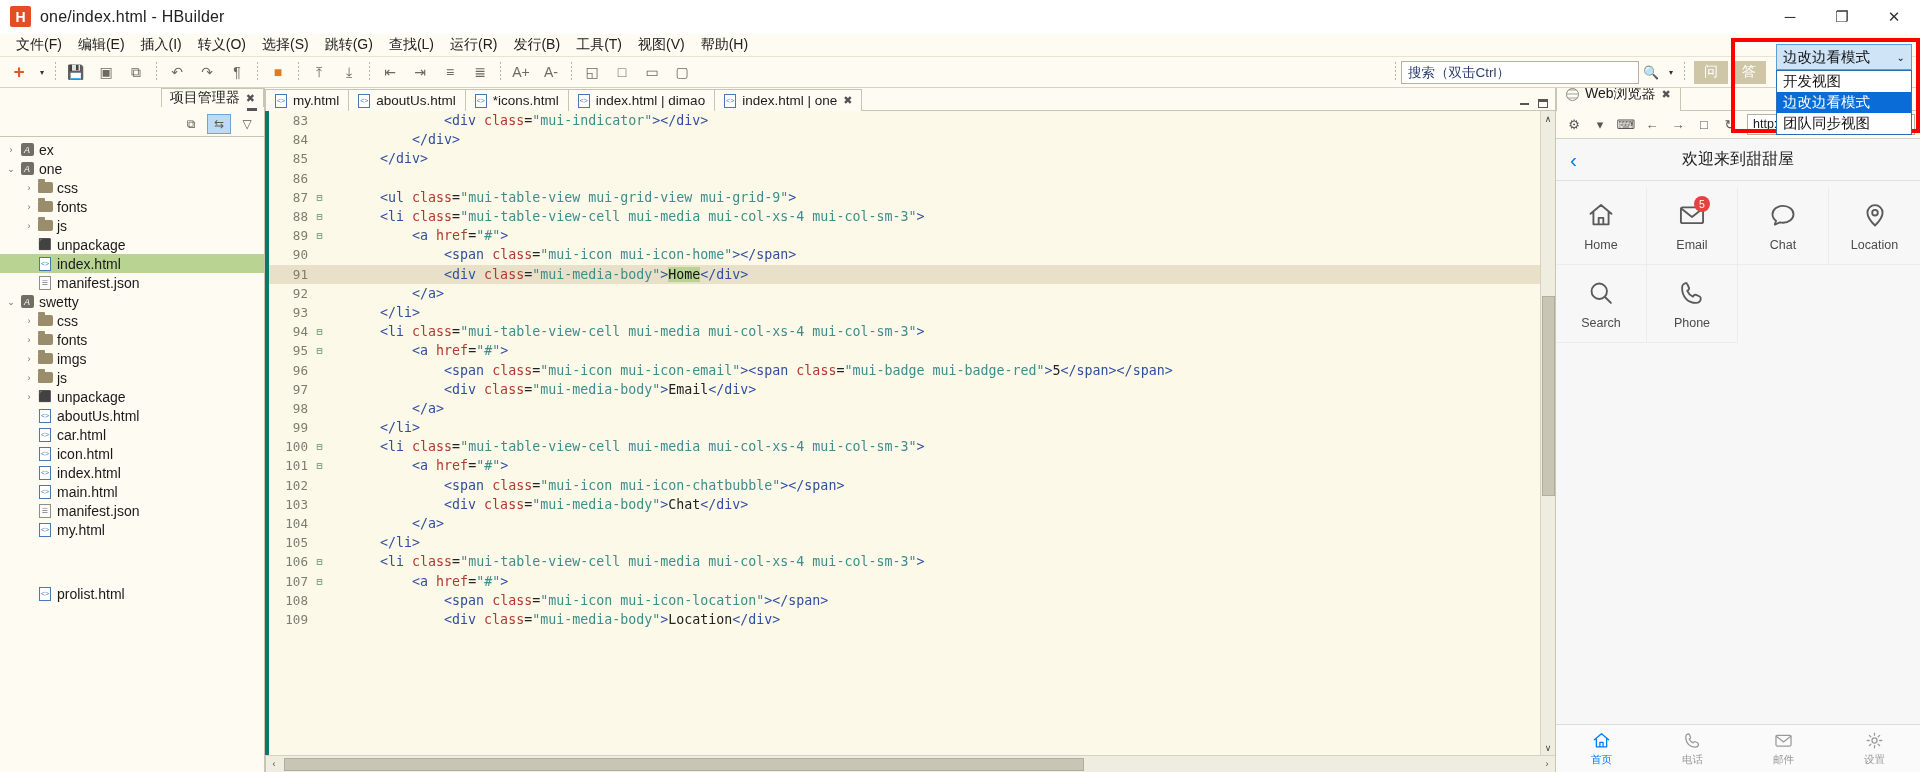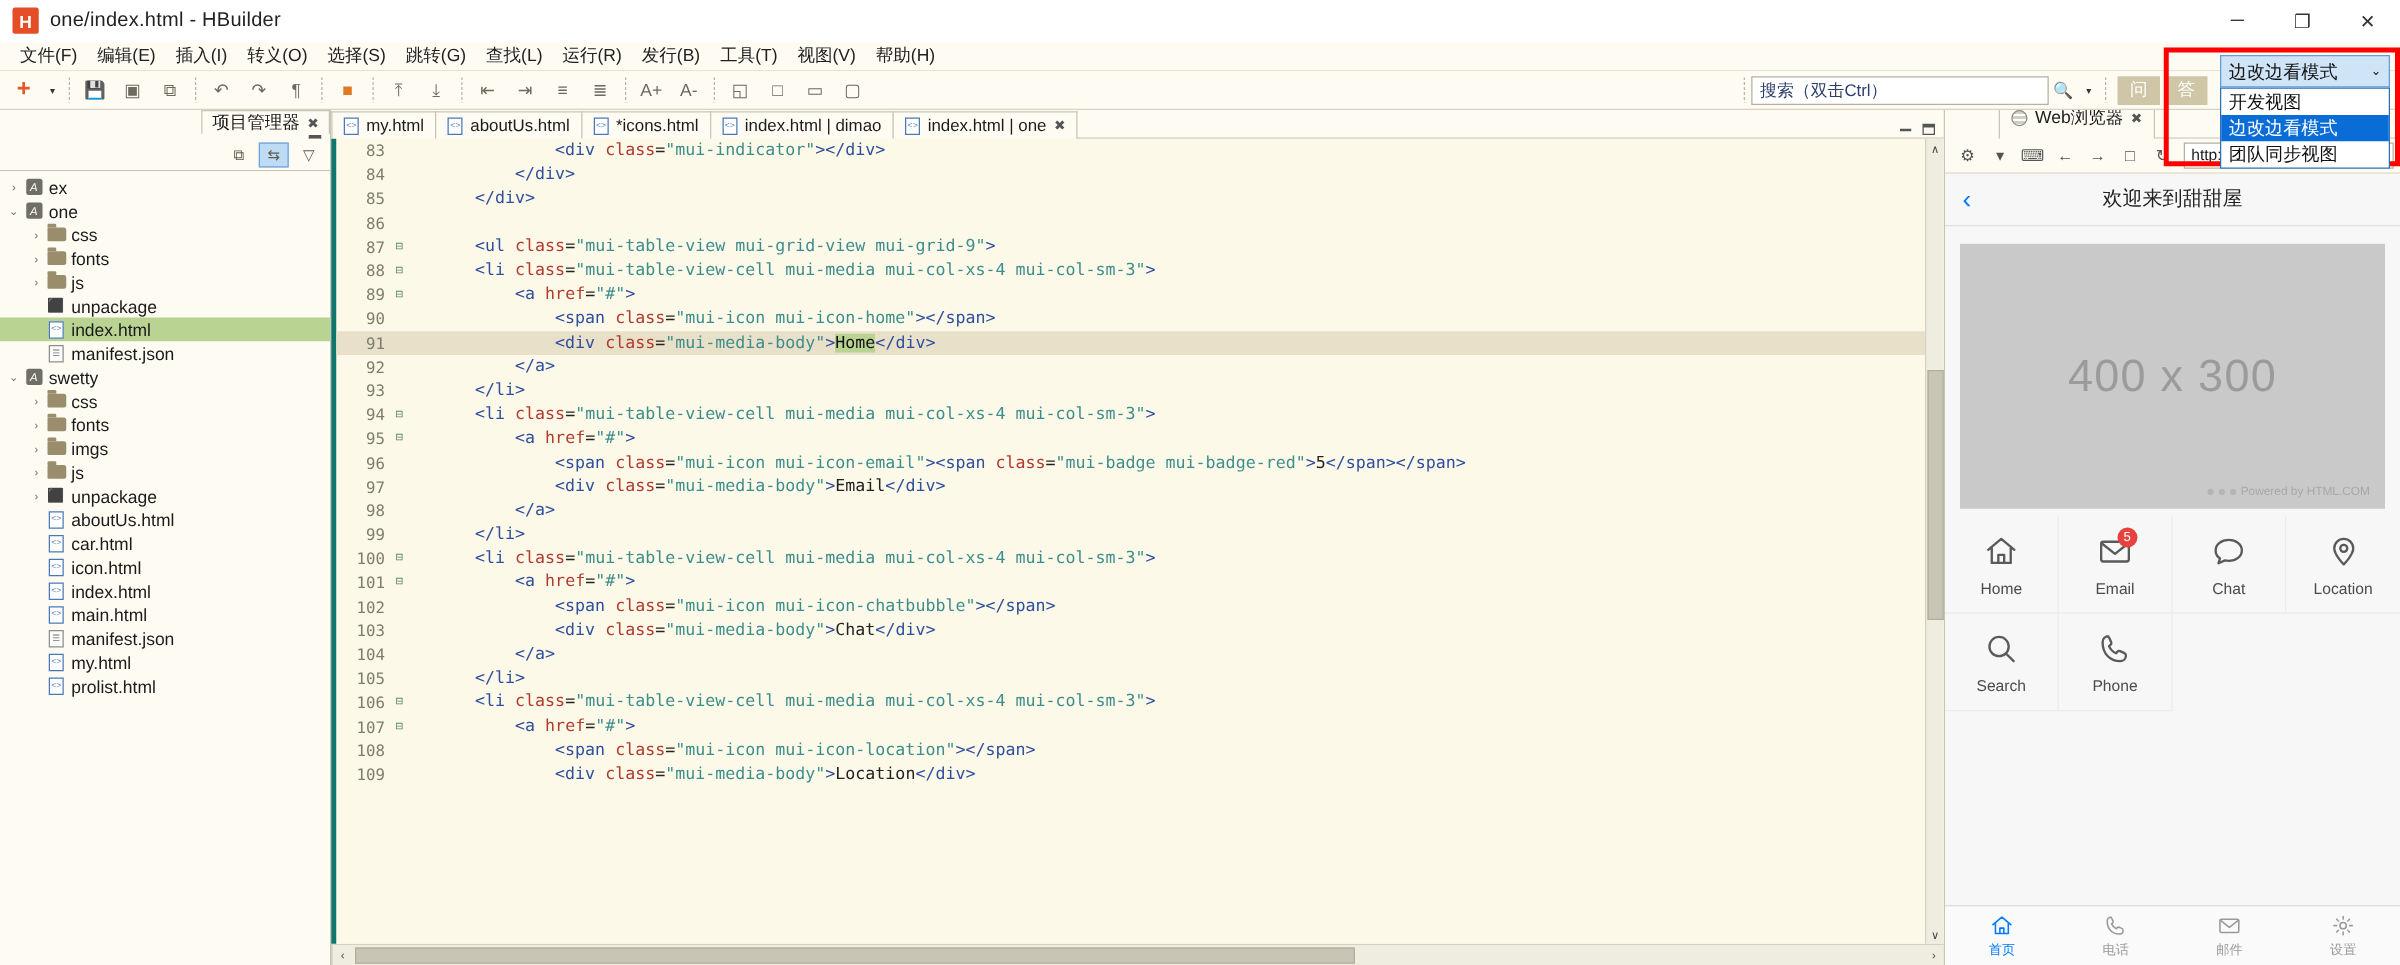--- a/index.html
+++ b/index.html
@@ -137,21 +137,21 @@
   .hs-arrow { width: 16px; text-align: center; font-size: 9px; color:#444; }
   .hs-track { flex: 1; height: 13px; position: relative; }
   .hs-thumb { position: absolute; left: 2px; top: 0; height: 13px; width: 800px;
               background: #c9c5b5; border: 1px solid #b2ae9e; }
 
   
   .right-panel { width: 365px; flex: 0 0 365px; display: flex; flex-direction: column;
                  border-left: 1px solid #c9c5b5; background: #fdfbf2; min-height:0;}
   .rp-tabrow { height: 23px; display: flex; align-items: flex-end; }
   .rp-tab { height: 22px; display: flex; align-items: center; gap: 6px; padding: 17px 9px;
-            border: 1px solid #c9c5b5; border-bottom: none; font-size: 14px; color: #1b1b1b; margin-left: 43px; }
+            border: 1px solid #c9c5b5; border-bottom: none; font-size: 14px; color: #1b1b1b; }
   .globe { width: 13px; height: 13px; border-radius: 50%; border: 1.4px solid #8a8a7d;
            background: repeating-linear-gradient(to bottom, #cfcfc2 0 2px, #fff 2px 4px); }
   .rp-tabfill { flex: 1; border-bottom: 1px solid #c9c5b5; }
   .rp-toolbar { height: 28px; display: flex; align-items: center; gap: 2px; padding-left: 6px;
                 border-bottom: 1px solid #d7d3c4; background: #fdfbf2; }
   .rp-btn { width: 24px; height: 22px; display: flex; align-items: center; justify-content: center;
             color: #555; font-size: 13px; }
   .url-box { flex: 1; height: 21px; margin: 0 5px 0 3px; border: 1px solid #b4b0a2; background: #fff;
              font-size: 12.5px; color: #1a1a1a; padding: 0 5px; line-height: 19px; overflow: hidden;
              font-family: "Liberation Sans", sans-serif; }
@@ -431,21 +431,21 @@
             </span>
             <span>manifest.json</span>
           </div>
           <div class="tree-row" style="padding-left: 22px;">
             <span class="tw"></span>
             <span class="ico">
               <span class="ico-html">&lt;&gt;</span>
             </span>
             <span>my.html</span>
           </div>
-          <div class="tree-row" style="padding-left: 22px;">
+          <div class="tree-row" style="padding-left: 22px; margin-top: 45px;">
             <span class="tw"></span>
             <span class="ico">
               <span class="ico-html">&lt;&gt;</span>
             </span>
             <span>prolist.html</span>
           </div>
         </div>
     </div>
 
     <div class="center">
@@ -541,29 +541,20 @@
           <div class="rp-btn">→</div>
           <div class="rp-btn">□</div>
           <div class="rp-btn">↻</div>
           <div class="url-box">http://127.0.0.1</div>
         </div>
       <div class="preview">
         <div class="mui-header">
           <span class="mui-back">‹</span>
           <span class="mui-title">欢迎来到甜甜屋</span>
         </div>
-        <div class="placeholder-img">
-          <span class="ph-text">400 x 300</span>
-          <span class="ph-footer">
-            <span class="ph-dot"></span>
-            <span class="ph-dot"></span>
-            <span class="ph-dot"></span>
-            <span>Powered by HTML.COM</span>
-          </span>
-        </div>
         <div class="grid" id="grid">
             <div class="grid-cell">
               <div class="gi">
                 <svg viewBox="0 0 24 24" width="28" height="28">
                   <path stroke="#5a5a5a" fill="none" stroke-width="1.6" stroke-linecap="round" stroke-linejoin="round" d="M3 11 L12 3.5 L21 11 M5.5 9.6 V20 h13 V9.6 M10 20 v-5.5 h4 V20"></path>
                 </svg>
               </div>
               <div class="gl">Home</div>
             </div>
             <div class="grid-cell">

